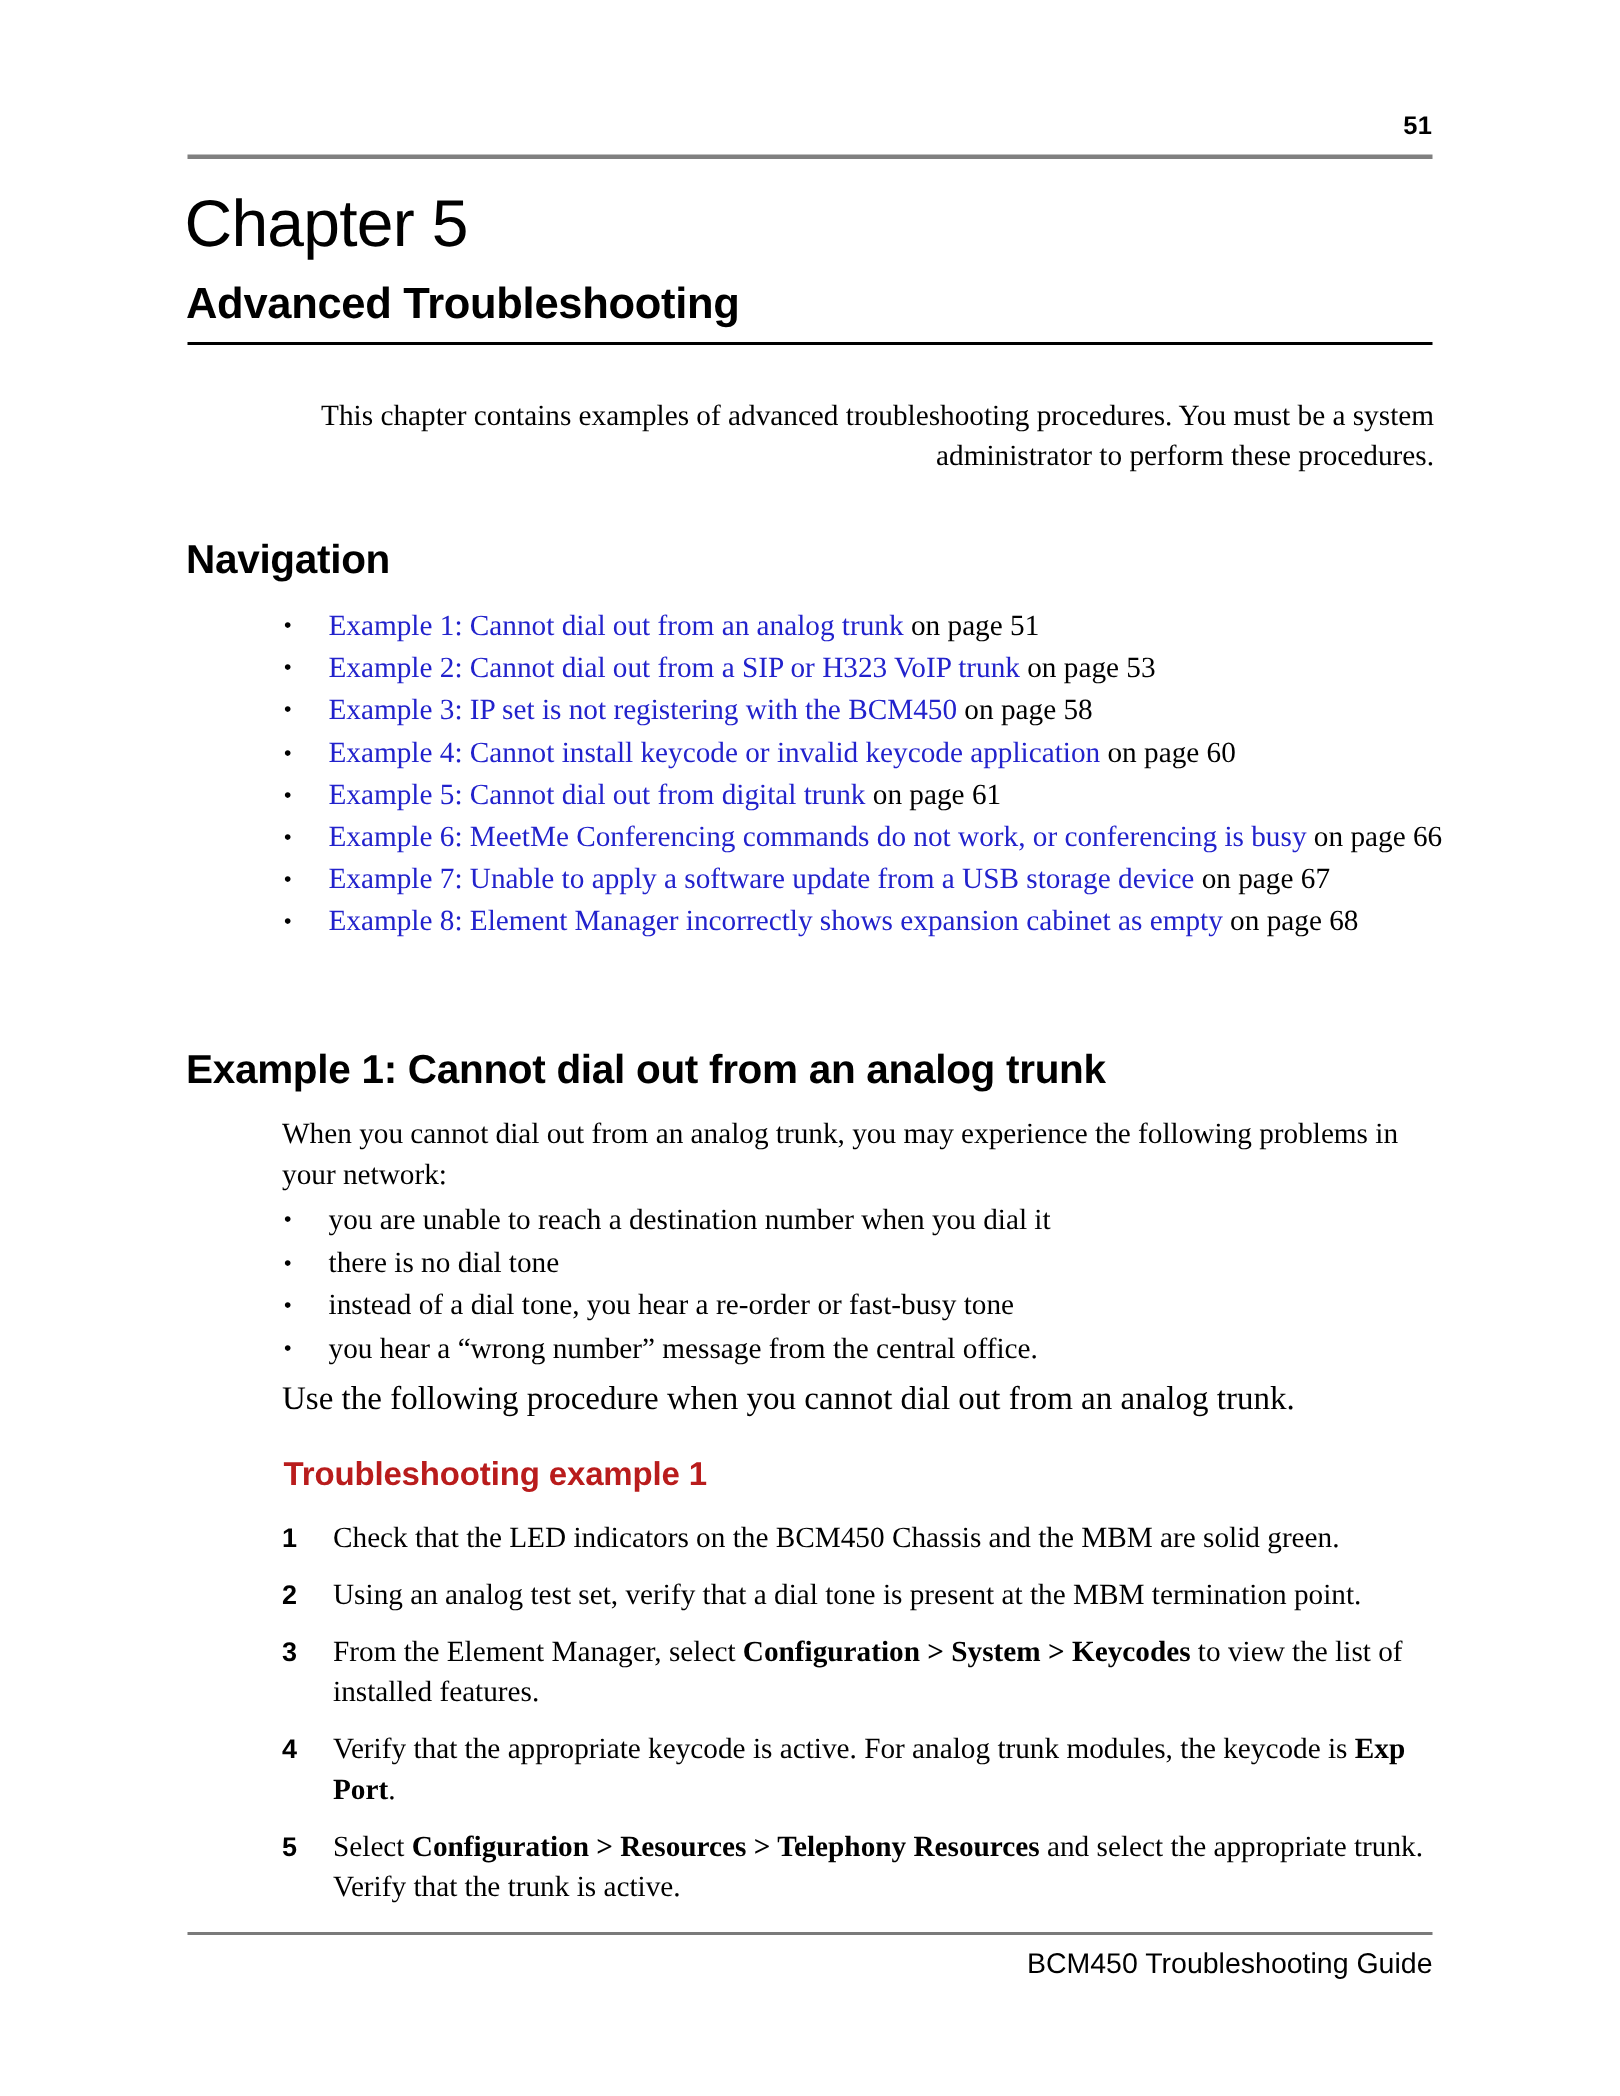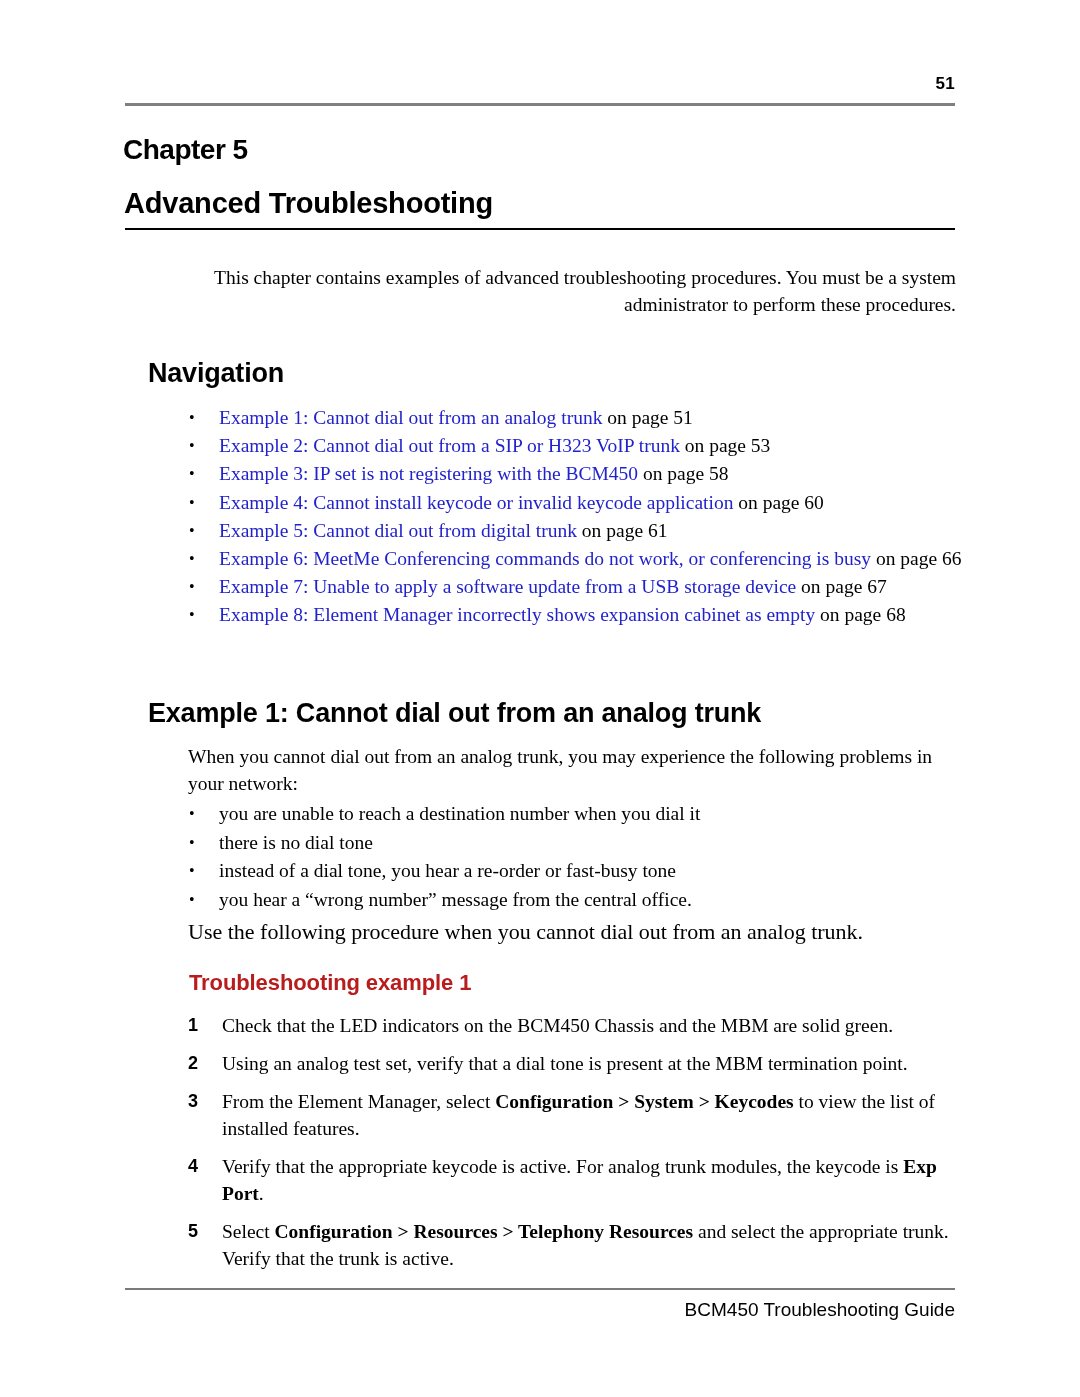--- a/index.html
+++ b/index.html
@@ -44,22 +44,22 @@
     height: 3px;
     background: #808080;
   }
 
   
   .chapter-label {
     position: absolute;
     left: 123px;
     top: 126px;
     font-family: "Liberation Sans", sans-serif;
-    font-weight: bold;
-    font-size: 28px;
+    font-weight: normal;
+    font-size: 44px;
     line-height: 48px;
     letter-spacing: -0.5px;
     color: #000000;
     white-space: nowrap;
   }
   .chapter-title {
     position: absolute;
     left: 124px;
     top: 186px;
     font-family: "Liberation Sans", sans-serif;
@@ -91,21 +91,20 @@
     font-family: Liberation Serif, serif;
   }
 
   
   .h1-heading {
     position: absolute;
     font-family: "Liberation Sans", sans-serif;
     font-weight: bold;
     color: #000000;
     white-space: nowrap;
-    margin-left: 24px;
   }
   .h-navigation {
     left: 124px;
     top: 357px;
     font-size: 27px;
     line-height: 32px;
     letter-spacing: -0.2px;
   }
   .h-example1 {
     left: 124px;

